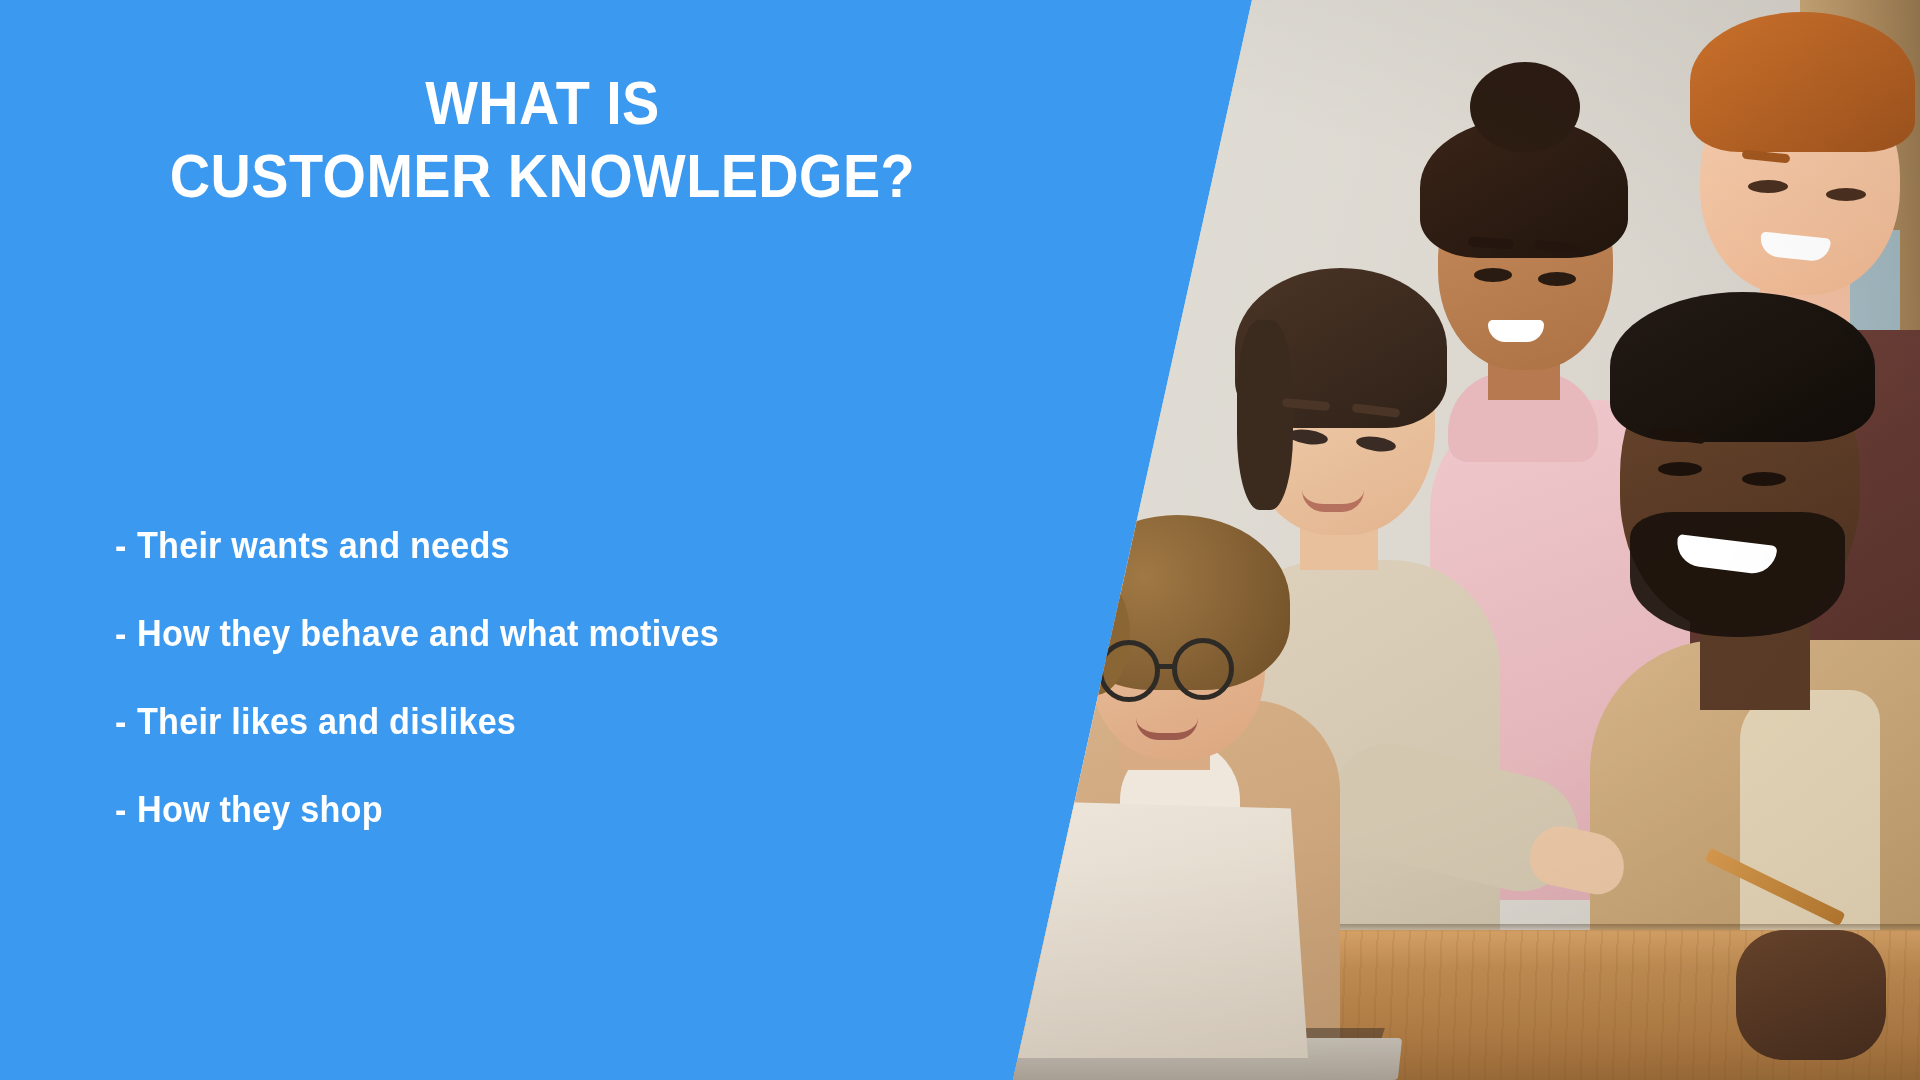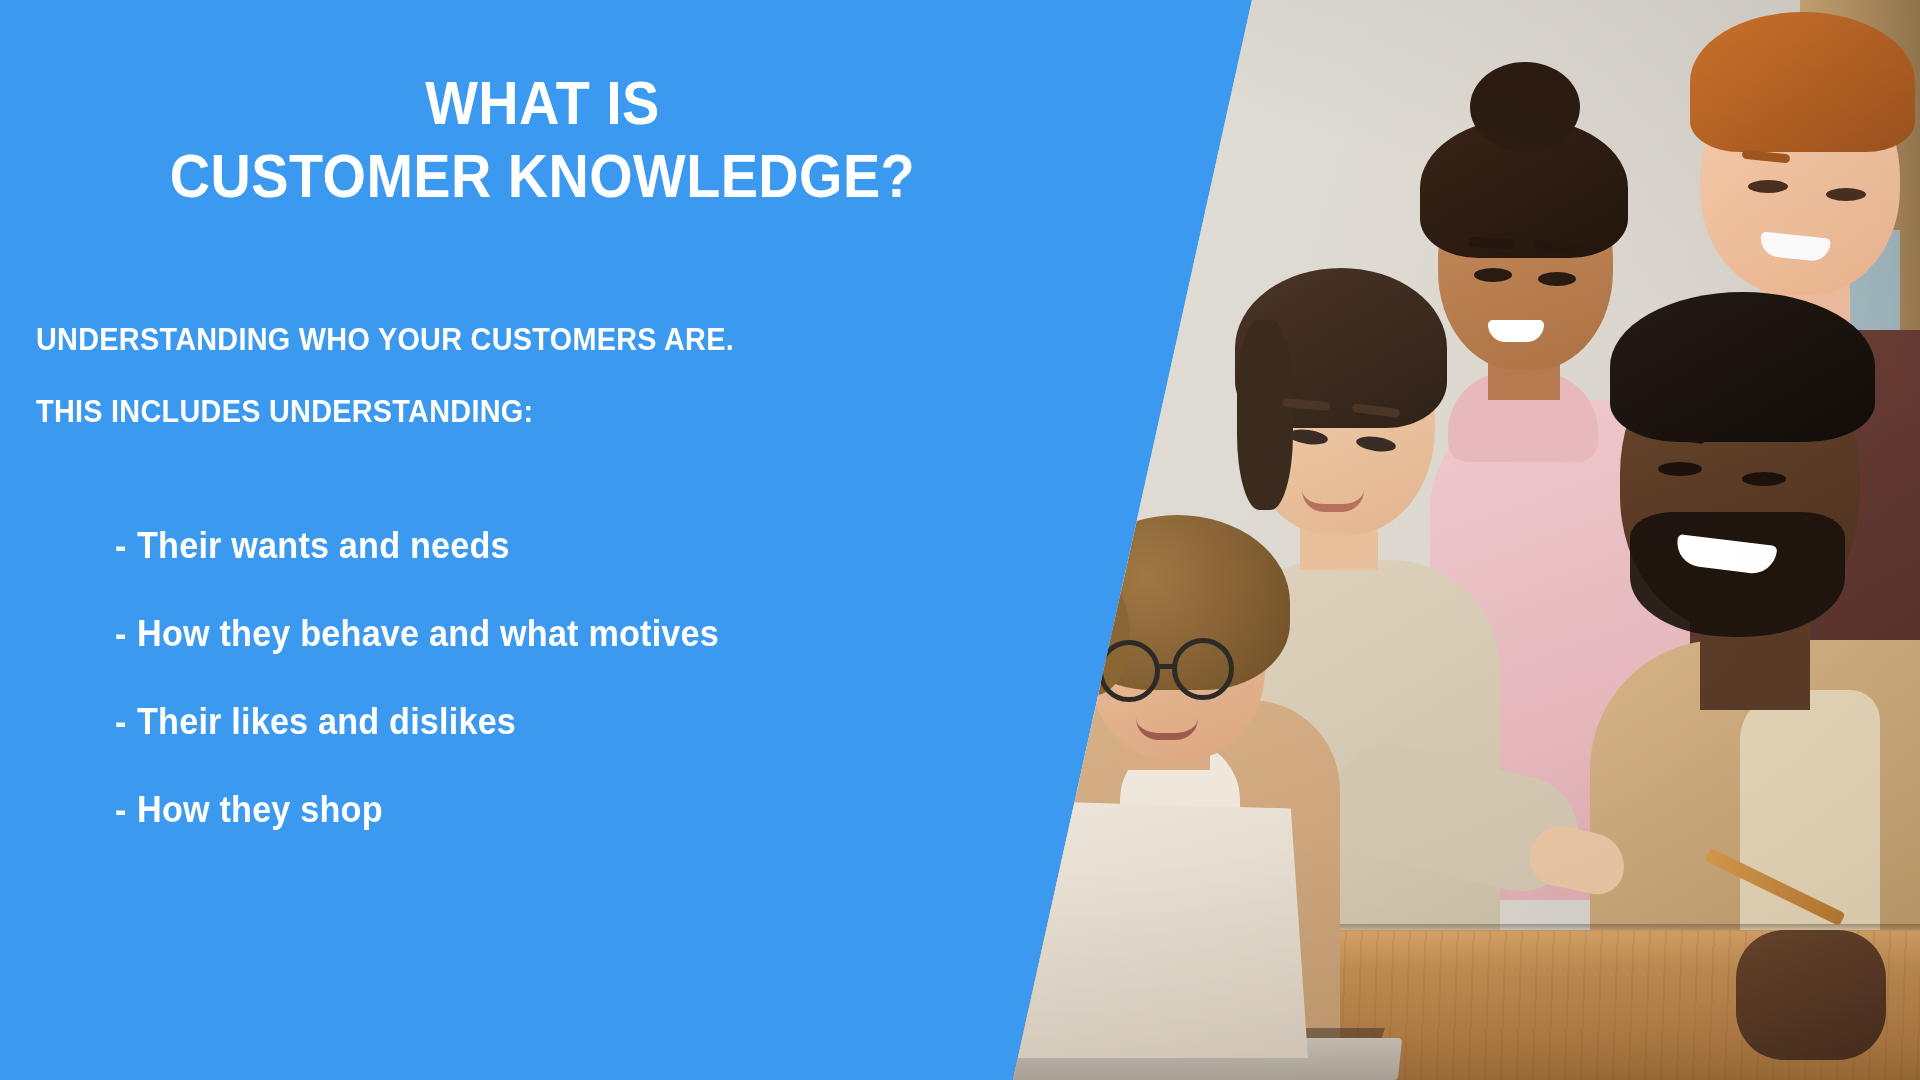--- a/index.html
+++ b/index.html
@@ -332,24 +332,20 @@
     </div>
   </div>
 
   <div id="text-panel">
 
     <h1 id="title">
       <span class="t-line">WHAT IS</span>
       <span class="t-line">CUSTOMER KNOWLEDGE?</span>
     </h1>
 
-    <div id="subtitle">
-      <span class="s-line">UNDERSTANDING WHO YOUR CUSTOMERS ARE.</span>
-      <span class="s-line">THIS INCLUDES UNDERSTANDING:</span>
-    </div>
 
     <div id="bullets">
       <div class="bullet">
         <span class="dash">-</span>
         <span class="btext">Their wants and needs</span>
       </div>
       <div class="bullet">
         <span class="dash">-</span>
         <span class="btext">How they behave and what motives</span>
       </div>

